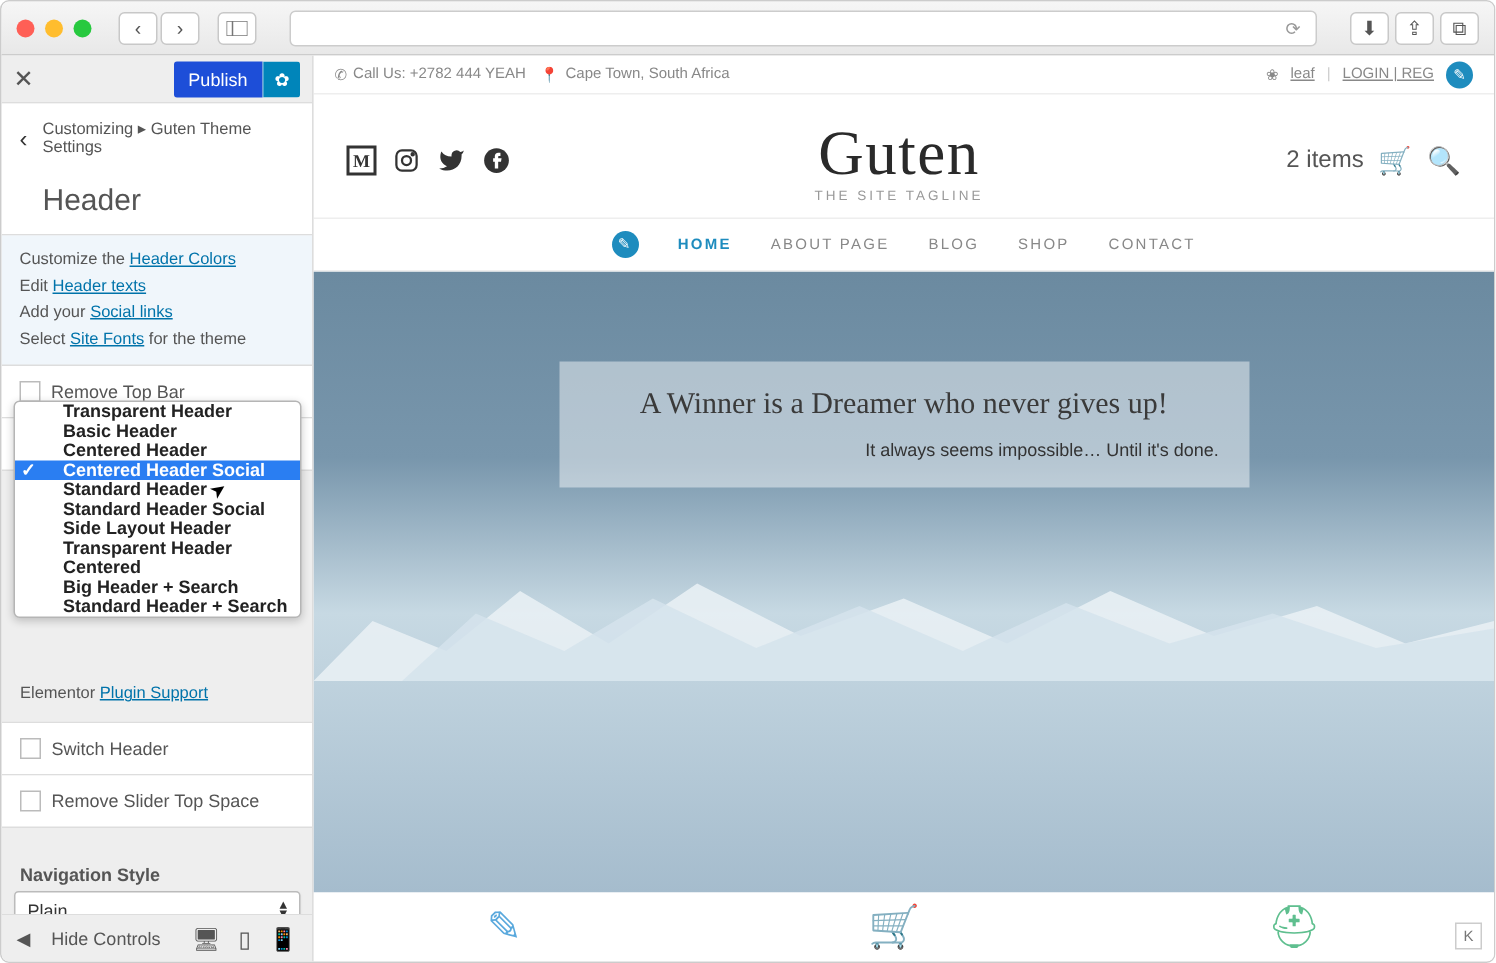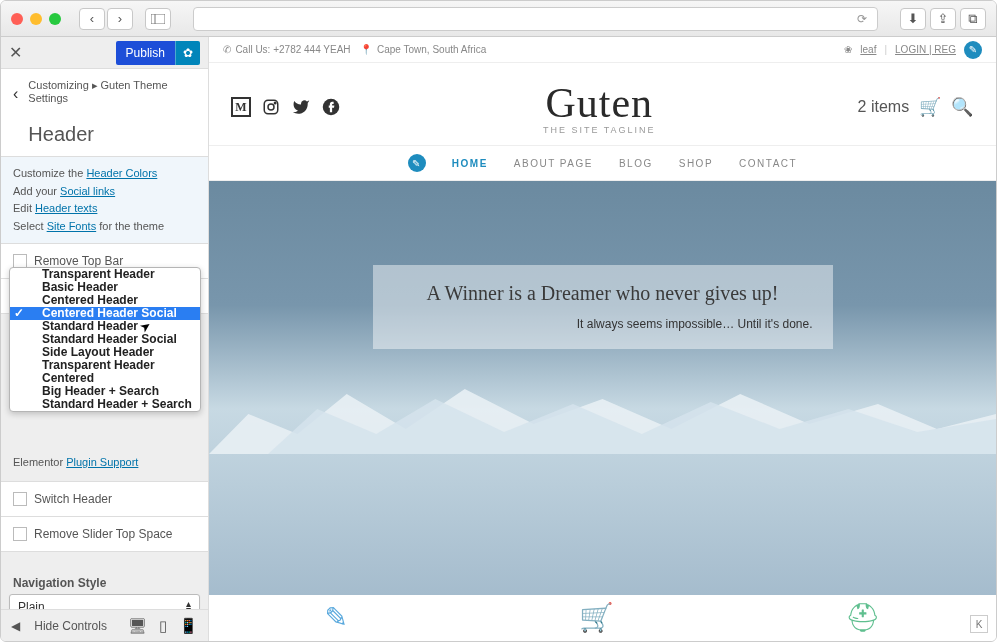--- a/index.html
+++ b/index.html
@@ -69,21 +69,21 @@
 .cart { display: flex; align-items: center; gap: 10px; font-size: 16px; color: #555; }
 .cart .ci { font-size: 18px; }
 .navmenu { border-top: 1px solid #eee; border-bottom: 1px solid #eee; padding: 8px 0; display: flex; justify-content: center; gap: 26px; font-size: 10px; letter-spacing: 1.5px; color: #888; align-items: center; }
 .navmenu span.active { color: #1e8cbe; font-weight: 600; }
 .nav-pencil { width: 18px; height: 18px; border-radius: 50%; background: #1e8cbe; color: #fff; display: inline-flex; align-items: center; justify-content: center; font-size: 10px; }
 
 .hero { flex: 1; position: relative; overflow: hidden; }
 .hero-bg { position: absolute; inset: 0; background: linear-gradient(180deg, #6b8aa0 0%, #7896ac 30%, #c7d9e3 55%, #a5bccd 100%); }
 .iceberg { position: absolute; bottom: 34%; left: 0; right: 0; height: 80px; }
 .iceberg svg { width: 100%; height: 100%; }
-.hero-box { position: absolute; top: 84px; left: 50%; transform: translateX(-50%); width: 460px; background: rgba(255,255,255,.45); padding: 14px 20px 18px; text-align: center; }
+.hero-box { position: absolute; top: 60px; left: 50%; transform: translateX(-50%); width: 460px; background: rgba(255,255,255,.45); padding: 14px 20px 18px; text-align: center; }
 .hero-box h2 { font-family: Georgia, serif; font-weight: 400; font-size: 20px; color: #3a3a3a; line-height: 1.4; }
 .hero-box p { font-size: 12px; color: #333; margin-top: 10px; text-align: right; }
 
 .feat-row { height: 46px; display: flex; justify-content: space-around; align-items: flex-start; padding-top: 6px; }
 .feat-icon { font-size: 28px; }
 
 .k-badge { position: absolute; bottom: 8px; right: 8px; width: 18px; height: 18px; border: 1px solid #ccc; display: flex; align-items: center; justify-content: center; font-size: 10px; color: #777; background: #fff; }
 
 svg { display: block; }
 </style>
@@ -130,22 +130,22 @@
       </div>
       <div class="sb-section">
         <span class="back-arr">‹</span>
         <div>
           <div class="sb-crumb">Customizing ▸ Guten Theme Settings</div>
           <div class="sb-title">Header</div>
         </div>
       </div>
       <div class="sb-info">
         <div><span>Customize the </span><a href="#">Header Colors</a></div>
+        <div><span>Edit </span><a href="#">Header texts</a></div>
         <div><span>Add your </span><a href="#">Social links</a></div>
-        <div><span>Edit </span><a href="#">Header texts</a></div>
         <div><span>Select </span><a href="#">Site Fonts</a><span> for the theme</span></div>
       </div>
       <div class="sb-opt">
         <span class="chk"></span>
         <span>Remove Top Bar</span>
       </div>
       <div class="sb-opt">
         <span class="chk"></span>
         <span>Switch Top Bar</span>
       </div>

